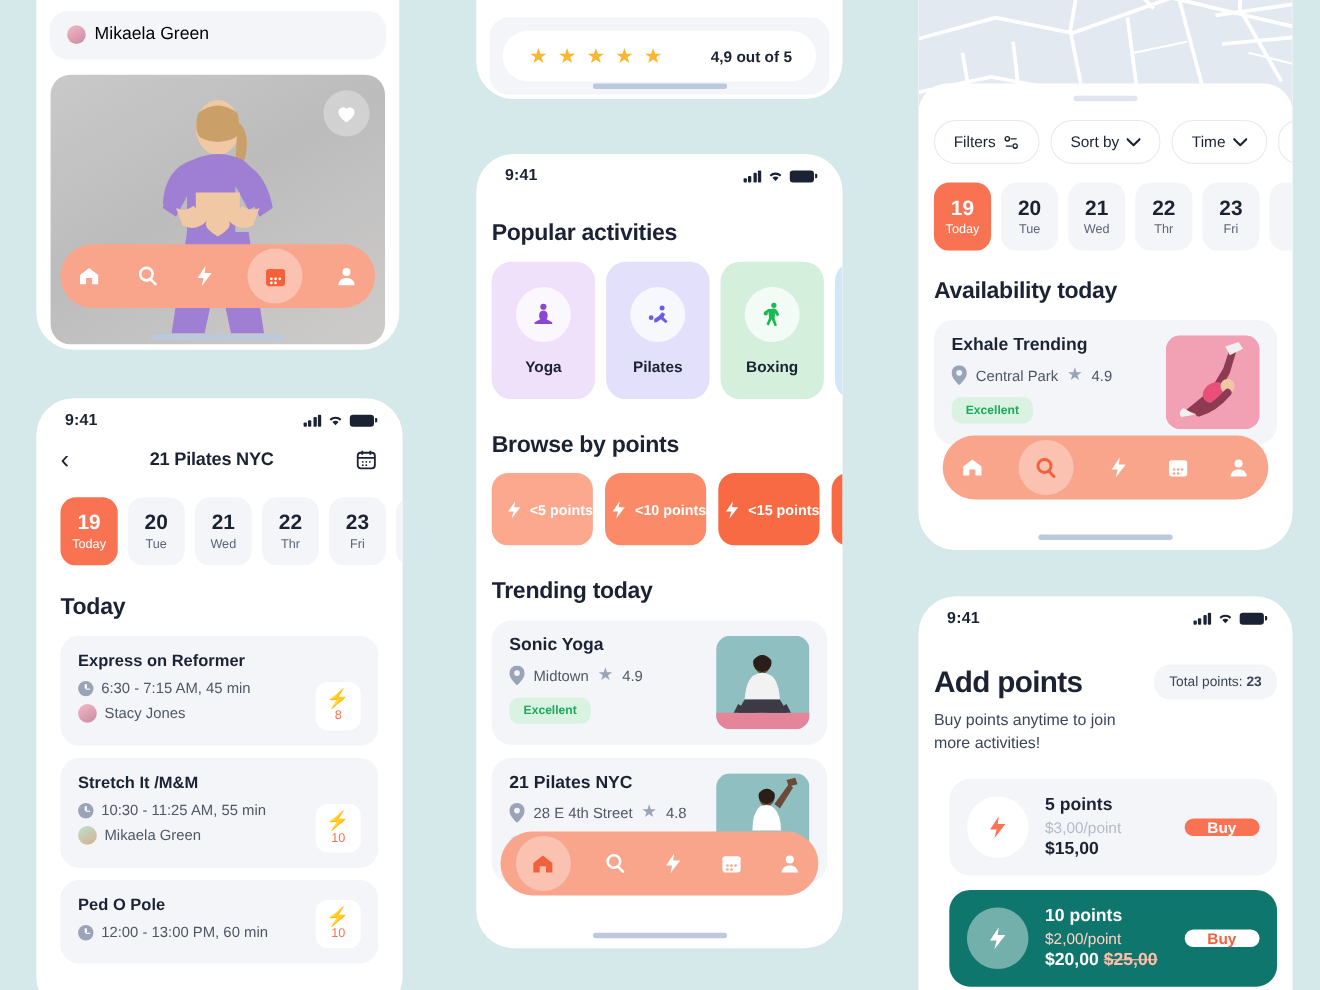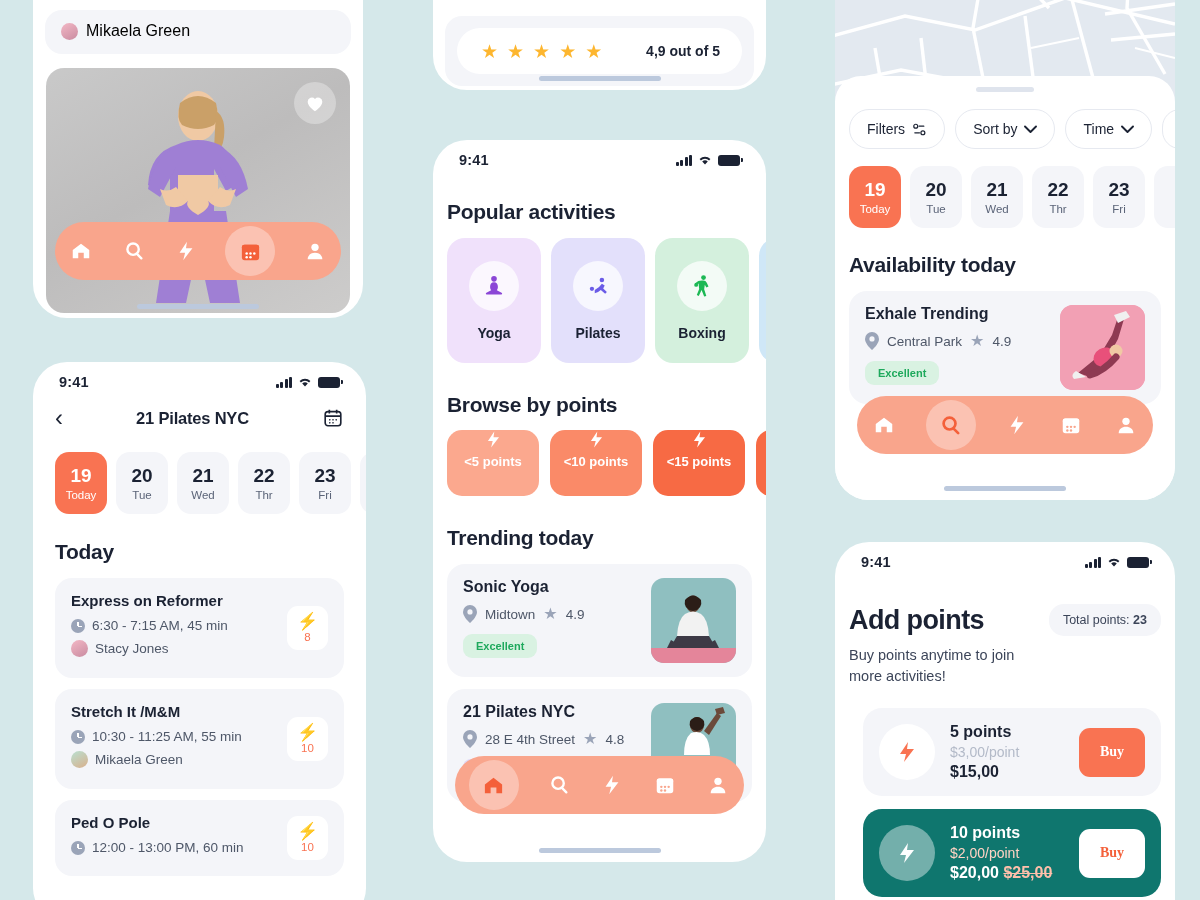--- a/index.html
+++ b/index.html
@@ -52,21 +52,21 @@
     align-items: center; justify-content: center; gap: 2px;
   }
   .date .d { font-size: 19px; font-weight: bold; color: #1b2233; }
   .date .w { font-size: 11.5px; color: #5b6478; }
   .date.on { background: #f97352; }
   .date.on .d, .date.on .w { color: #fff; }
 
   
   .act {
     background: #f4f5f9; border-radius: 17px; padding: 14px 16px;
-    display: flex; justify-content: space-between; align-items: center;
+    display: flex; justify-content: space-between; align-items: flex-end;
     margin-bottom: 11px;
   }
   .act .t { font-size: 15px; font-weight: bold; color: #1b2233; margin-bottom: 9px; }
   .act .meta { display:flex; align-items:center; gap:7px; font-size:13.5px; color:#4e5768; margin-bottom:7px;}
   .clock { width:14px;height:14px;border-radius:50%;background:#9aa4b8;position:relative;flex:none;}
   .clock::after{content:"";position:absolute;left:6px;top:3px;width:1.6px;height:4.5px;background:#fff;}
   .clock::before{content:"";position:absolute;left:6.5px;top:7px;width:4px;height:1.6px;background:#fff;}
   .av { width:17px;height:17px;border-radius:50%;flex:none; }
   .pts {
     width: 41px; height: 44px; background: #fff; border-radius: 11px;
@@ -131,21 +131,21 @@
   #pD { left: 433px; top: 140px; width: 333px; height: 722px; }
   .cat {
     width: 94px; min-width:94px; height: 125px; border-radius: 18px;
     display:flex;flex-direction:column;align-items:center;justify-content:center;gap:14px;
   }
   .cat .circ { width:50px;height:50px;border-radius:50%;background:rgba(255,255,255,.72);
     display:flex;align-items:center;justify-content:center;}
   .cat .cl { font-size:14px;font-weight:bold;color:#1b2233; }
   .ptchip {
     width: 92px; min-width:92px; height: 66px; border-radius: 15px;
-    display:flex;flex-direction:column;align-items:center;justify-content:flex-start;gap:5px;
+    display:flex;flex-direction:row;align-items:center;justify-content:flex-end;gap:5px;
   }
   .ptchip .pl { font-size:13px;font-weight:bold;color:#fff; }
   .ptchip svg { width:19px;height:19px;fill:#fff; }
   .trend {
     background:#f4f5f9;border-radius:18px;padding:14px 16px;display:flex;
     justify-content:space-between;align-items:flex-start;margin-bottom:12px;position:relative;
   }
   .trend .tt{font-size:16px;font-weight:bold;color:#1b2233;margin-bottom:9px;}
   .tmeta{display:flex;align-items:center;gap:8px;font-size:13.5px;color:#4e5768;margin-bottom:11px;}
   .pin{width:14px;height:18px;flex:none;}
@@ -179,22 +179,22 @@
   .pcirc{width:56px;height:56px;border-radius:50%;display:flex;align-items:center;justify-content:center;flex:none;}
   .pcirc svg{width:24px;height:24px;}
   .pname{font-size:16px;font-weight:bold;color:#1b2233;margin-bottom:3px;}
   .prate{font-size:14px;color:#b3bac8;margin-bottom:3px;}
   .ptot{font-size:16px;font-weight:bold;color:#1b2233;}
   .ptot .old{color:#b3bac8;text-decoration:line-through;font-weight:bold;}
   .price.hot .pname,.price.hot .ptot{color:#fff;}
   .price.hot .prate{color:#ffd3c4;}
   .price.hot .ptot .old{color:#ffc0ab;}
   .buy{
-    border:none;border-radius:11px;height:49px;padding:0 21px;font-size:14px;font-weight:bold;
-    cursor:pointer;font-family:Liberation Serif, serif;
+    border:none;border-radius:11px;height:16px;padding:0 21px;font-size:14px;font-weight:bold;
+    cursor:pointer;font-family:Liberation Sans, sans-serif;
   }
   .buy.solid{background:#f97352;color:#fff;}
   .buy.ghost{background:#fff;color:#f4603a;}
 </style>
 </head>
 <body>
 
 <div class="stage">
 
   <div class="phone" id="pA">

